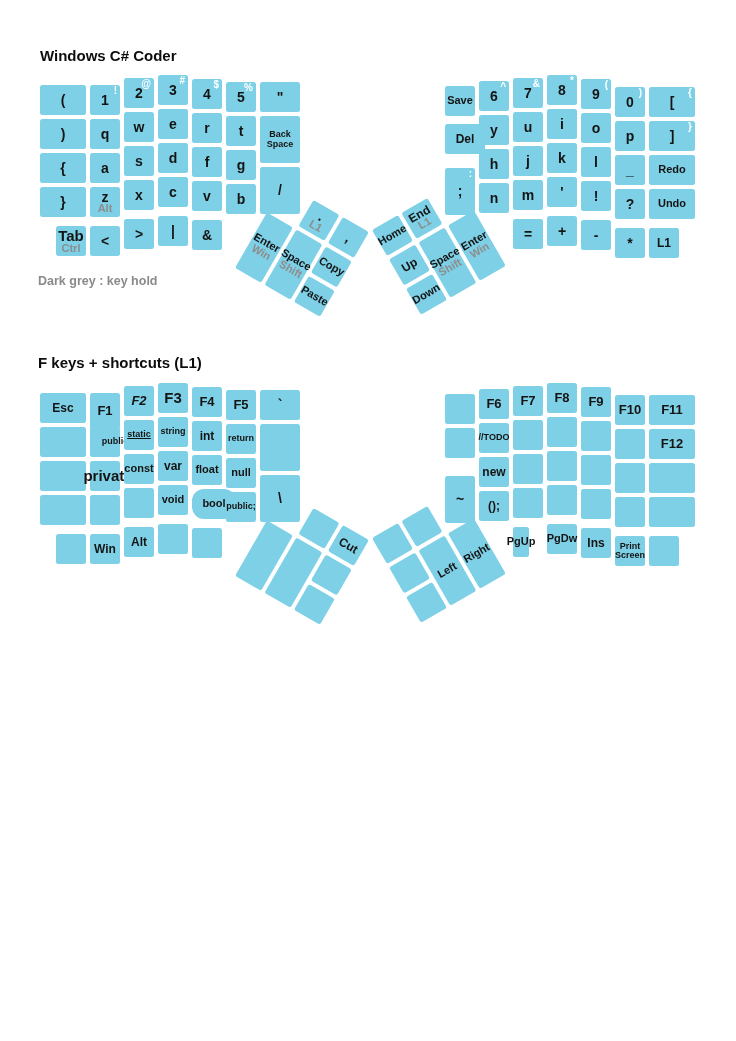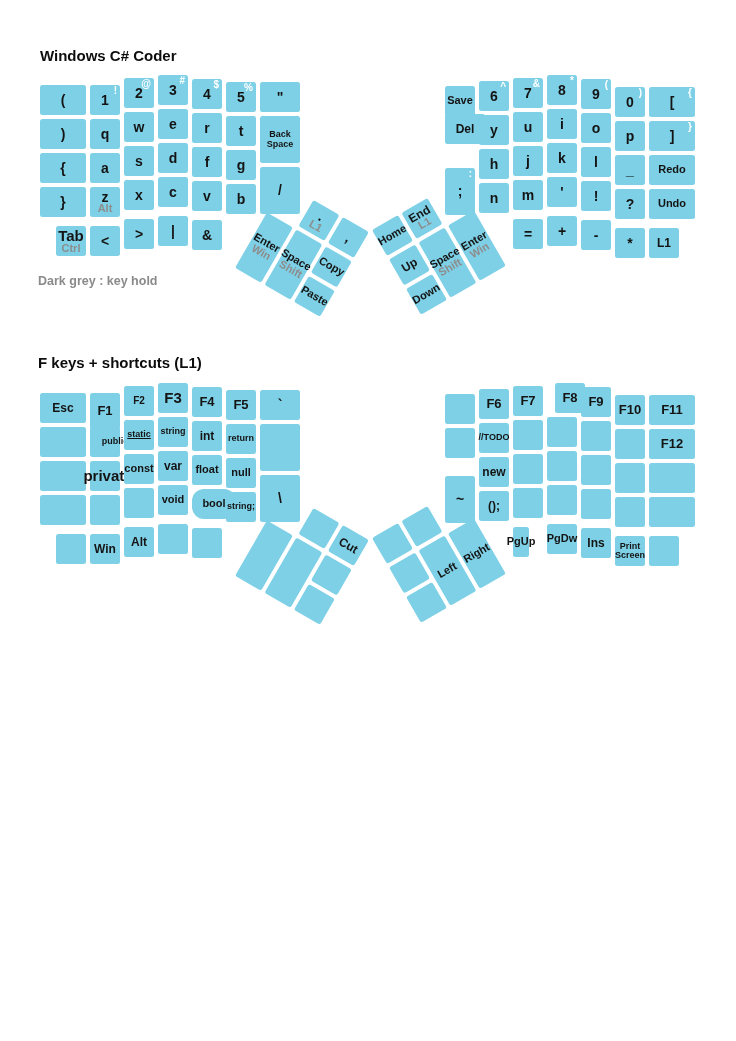--- a/index.html
+++ b/index.html
@@ -163,21 +163,21 @@
       <span class="tap" style="font-size: 14px;">9</span>
     </div>
     <div class="key" style="left: 615px; top: 87px; width: 30px; height: 30px;">
       <span class="sup">)</span>
       <span class="tap" style="font-size: 14px;">0</span>
     </div>
     <div class="key" style="left: 649px; top: 87px; width: 46px; height: 30px;">
       <span class="sup">{</span>
       <span class="tap" style="font-size: 14px;">[</span>
     </div>
-    <div class="key" style="left: 445px; top: 114px; width: 40px; height: 30px;">
+    <div class="key" style="left: 445px; top: 124px; width: 40px; height: 30px;">
       <span class="tap" style="font-size: 12px;">Del</span>
     </div>
     <div class="key" style="left: 479px; top: 115px; width: 30px; height: 30px;">
       <span class="tap" style="font-size: 14px;">y</span>
     </div>
     <div class="key" style="left: 513px; top: 112px; width: 30px; height: 30px;">
       <span class="tap" style="font-size: 14px;">u</span>
     </div>
     <div class="key" style="left: 547px; top: 109px; width: 30px; height: 30px;">
       <span class="tap" style="font-size: 14px;">i</span>
@@ -293,21 +293,21 @@
         <span class="hold">Win</span>
       </div>
     </div>
     <div class="key" style="left: 40px; top: 393px; width: 46px; height: 30px;">
       <span class="tap" style="font-size: 12px;">Esc</span>
     </div>
     <div class="key" style="left: 90px; top: 393px; width: 30px; height: 36px;">
       <span class="tap" style="font-size: 13px;">F1</span>
     </div>
     <div class="key" style="left: 124px; top: 386px; width: 30px; height: 30px;">
-      <span class="tap" style="font-size: 10px;">F2</span>
+      <span class="tap" style="font-size: 13px; font-style: italic;">F2</span>
     </div>
     <div class="key" style="left: 158px; top: 383px; width: 30px; height: 30px;">
       <span class="tap" style="font-size: 15px;">F3</span>
     </div>
     <div class="key" style="left: 192px; top: 387px; width: 30px; height: 30px;">
       <span class="tap" style="font-size: 13px;">F4</span>
     </div>
     <div class="key" style="left: 226px; top: 390px; width: 30px; height: 30px;">
       <span class="tap" style="font-size: 13px;">F5</span>
     </div>
@@ -353,39 +353,39 @@
     <div class="key" style="left: 40px; top: 495px; width: 46px; height: 30px;"></div>
     <div class="key" style="left: 90px; top: 495px; width: 30px; height: 30px;"></div>
     <div class="key" style="left: 124px; top: 488px; width: 30px; height: 30px;"></div>
     <div class="key" style="left: 158px; top: 485px; width: 30px; height: 30px;">
       <span class="tap" style="font-size: 11px;">void</span>
     </div>
     <div class="key" style="left: 192px; top: 489px; width: 44px; height: 30px; border-radius: 12px;">
       <span class="tap" style="font-size: 11px;">bool</span>
     </div>
     <div class="key" style="left: 226px; top: 492px; width: 30px; height: 30px;">
-      <span class="tap" style="font-size: 9px;">string;</span>
+      <span class="tap" style="font-size: 9px;">public;</span>
     </div>
     <div class="key" style="left: 56px; top: 534px; width: 30px; height: 30px;"></div>
     <div class="key" style="left: 90px; top: 534px; width: 30px; height: 30px;">
       <span class="tap" style="font-size: 12px;">Win</span>
     </div>
     <div class="key" style="left: 124px; top: 527px; width: 30px; height: 30px;">
       <span class="tap" style="font-size: 12px;">Alt</span>
     </div>
     <div class="key" style="left: 158px; top: 524px; width: 30px; height: 30px;"></div>
     <div class="key" style="left: 192px; top: 528px; width: 30px; height: 30px;"></div>
     <div class="key" style="left: 445px; top: 394px; width: 30px; height: 30px;"></div>
     <div class="key" style="left: 479px; top: 389px; width: 30px; height: 30px;">
       <span class="tap" style="font-size: 13px;">F6</span>
     </div>
     <div class="key" style="left: 513px; top: 386px; width: 30px; height: 30px;">
       <span class="tap" style="font-size: 13px;">F7</span>
     </div>
-    <div class="key" style="left: 547px; top: 383px; width: 30px; height: 30px; margin-left: 8px;">
+    <div class="key" style="left: 547px; top: 383px; width: 30px; height: 30px;">
       <span class="tap" style="font-size: 13px;">F8</span>
     </div>
     <div class="key" style="left: 581px; top: 387px; width: 30px; height: 30px;">
       <span class="tap" style="font-size: 13px;">F9</span>
     </div>
     <div class="key" style="left: 615px; top: 395px; width: 30px; height: 30px;">
       <span class="tap" style="font-size: 13px; text-align: center;">F10</span>
     </div>
     <div class="key" style="left: 649px; top: 395px; width: 46px; height: 30px;">
       <span class="tap" style="font-size: 13px;">F11</span>

